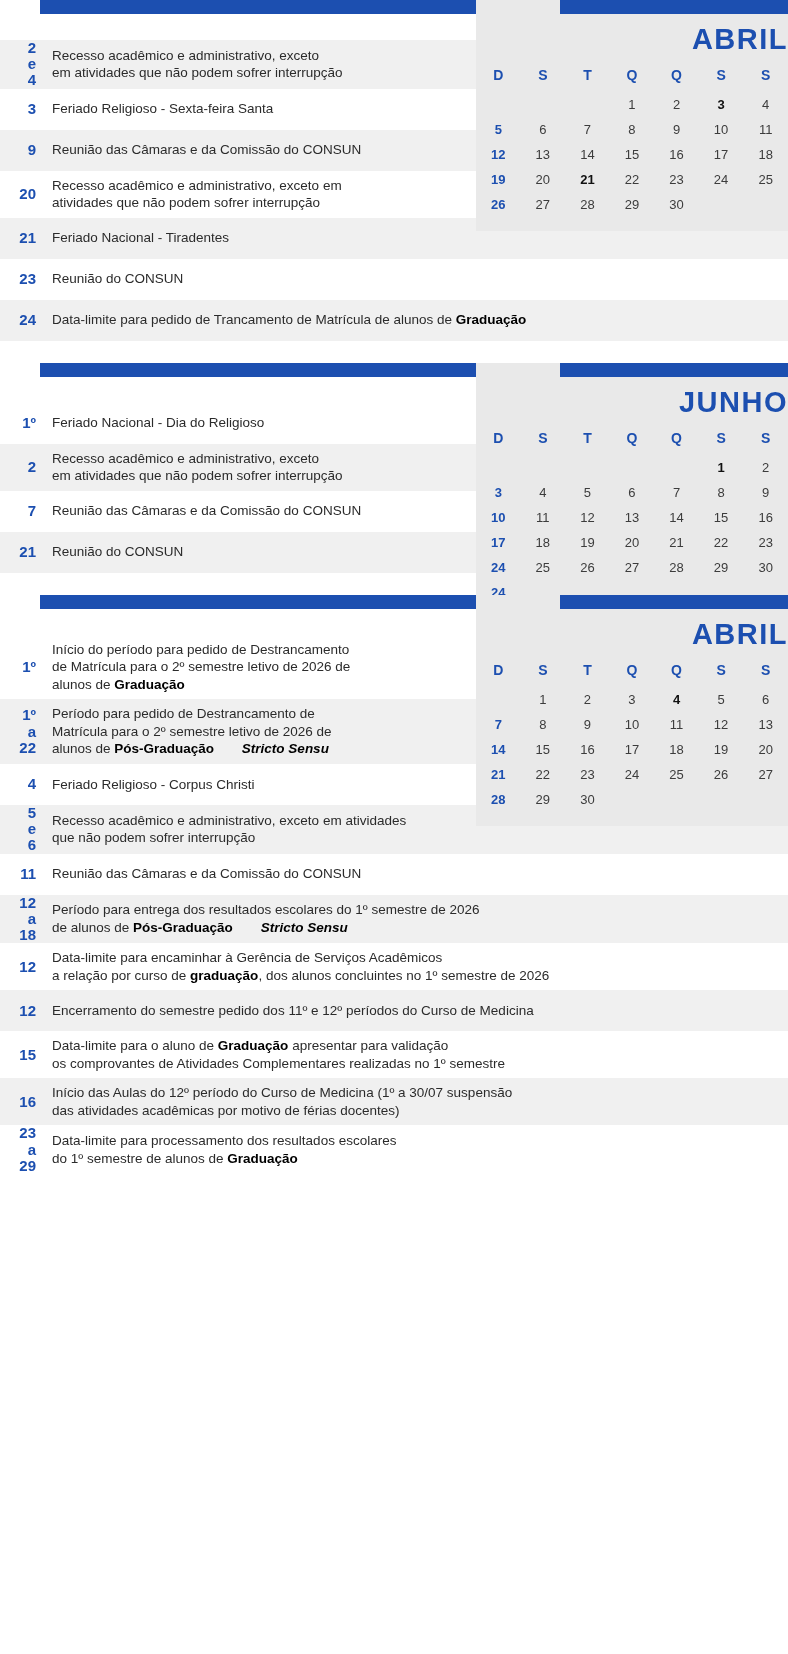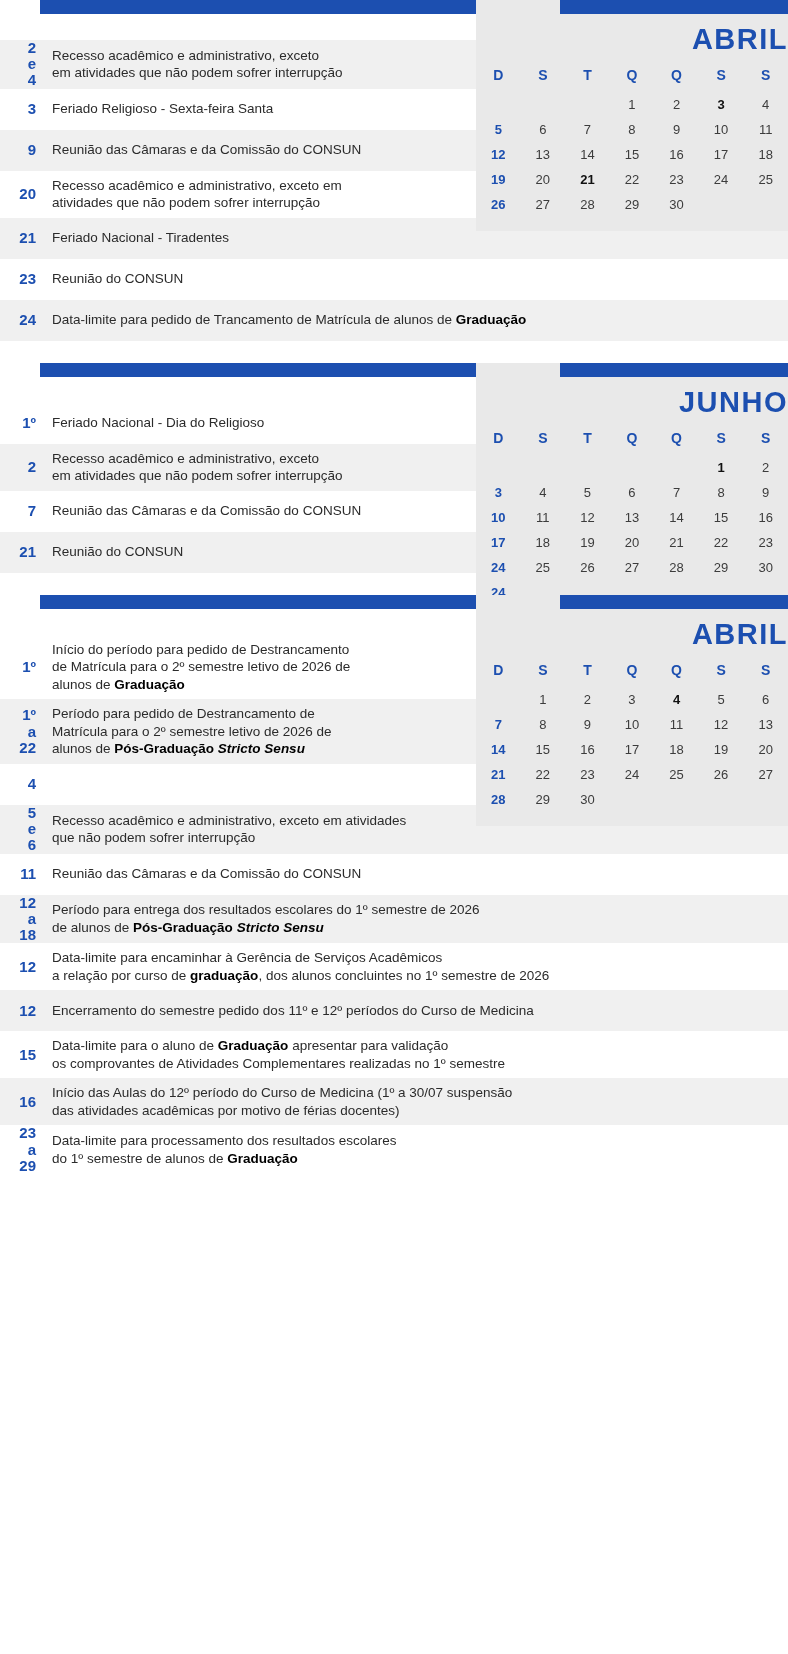--- a/index.html
+++ b/index.html
@@ -110,21 +110,21 @@
   }
   .row .txt {
     flex: 1 1 auto;
     padding: 6px 15px 6px 8px;
     font-size: 13.5px;
     color: #2b2b2b;
     line-height: 1.3;
   }
   .row.indented .txt { padding-right: 320px; }
   .row .txt b { font-weight: bold; color: #000000; }
-  .row .txt i { font-style: italic; }
+  .row .txt i { font-style: italic; margin-left: 24px; }
   .gap { height: 22px; background: #ffffff; }
 </style>
 </head>
 <body>
 
 <div class="page">
   <div id="months-root">
       <div class="month-block">
         <div class="cal-panel">
           <div class="cal-topbar"></div>
@@ -395,20 +395,21 @@
             <div class="txt">Início do período para pedido de Destrancamento<br>de Matrícula para o 2º semestre letivo de 2026 de<br>alunos de <b>Graduação</b></div>
           </div>
           <div class="row alt indented">
             <div class="day">1º
 a
 22</div>
             <div class="txt">Período para pedido de Destrancamento de<br>Matrícula para o 2º semestre letivo de 2026 de<br>alunos de <b>Pós-Graduação</b> <i><b>Stricto Sensu</b></i></div>
           </div>
           <div class="row white indented">
             <div class="day">4</div>
+            <div class="txt">Feriado Religioso - Corpus Christi</div>
           </div>
           <div class="row alt">
             <div class="day">5
 e
 6</div>
             <div class="txt">Recesso acadêmico e administrativo, exceto em atividades<br>que não podem sofrer interrupção</div>
           </div>
           <div class="row white">
             <div class="day">11</div>
             <div class="txt">Reunião das Câmaras e da Comissão do CONSUN</div>

